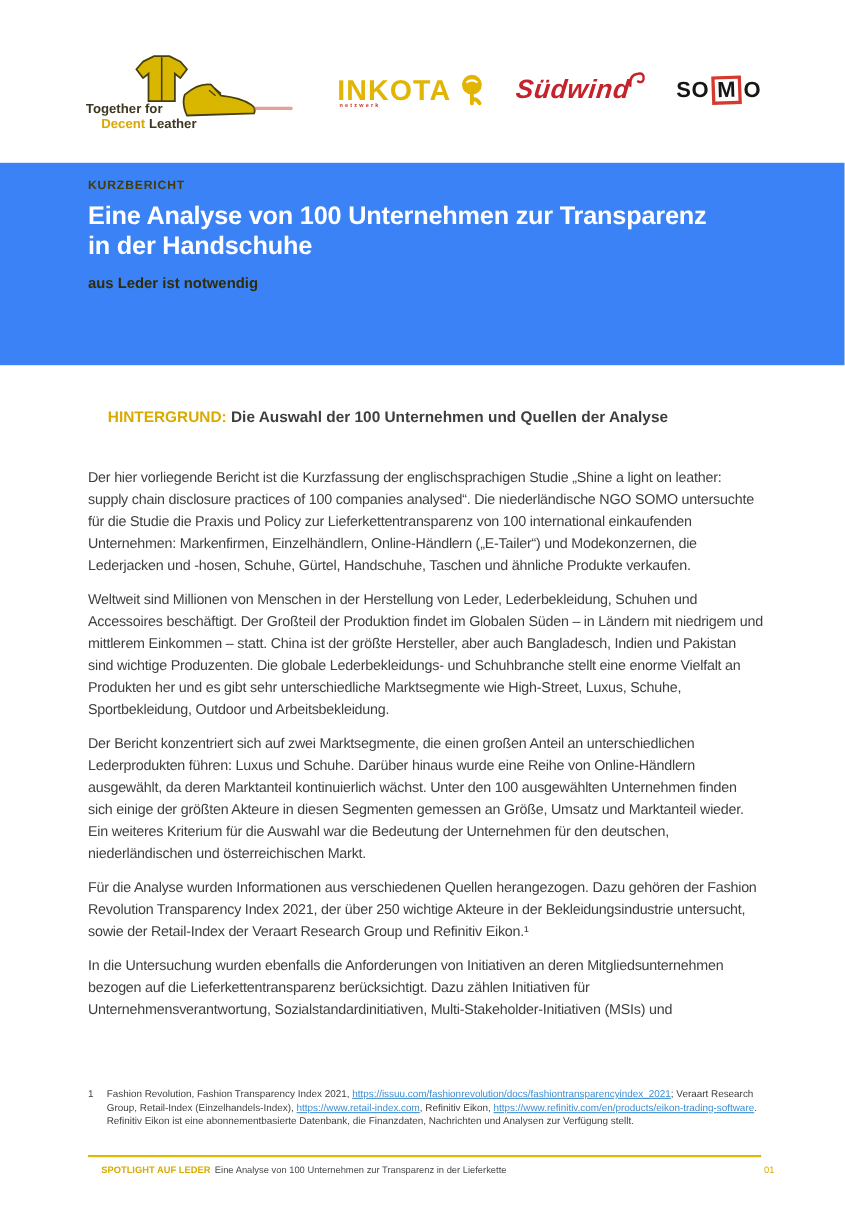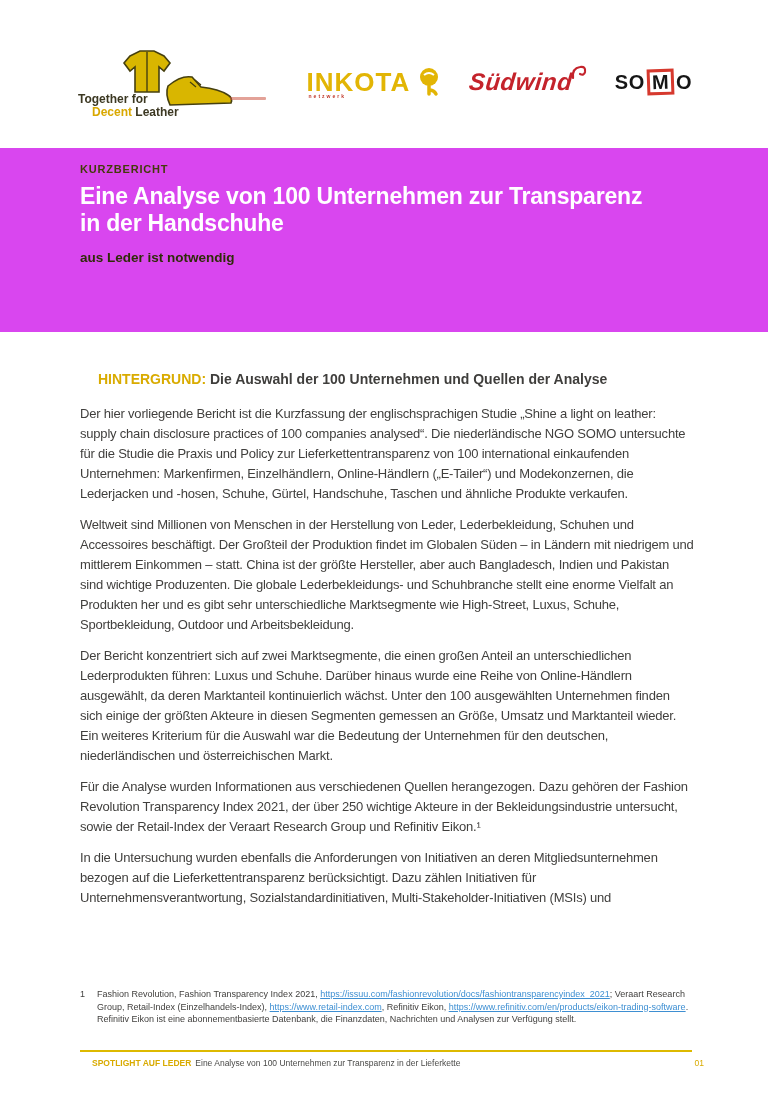--- a/index.html
+++ b/index.html
@@ -17,33 +17,33 @@
   .inkota-word{font-size:26px;font-weight:bold;color:#e2b505;letter-spacing:1px;line-height:1;}
   .inkota-sub{position:absolute;left:2px;top:26px;font-size:5px;color:#c0392b;letter-spacing:2px;font-weight:bold;}
   .inkota-icon{margin-left:6px;}
   .suedwind-word{font-size:24px;font-weight:bold;font-style:italic;color:#c4232b;
     letter-spacing:.5px;transform:skewX(-6deg);line-height:1;}
   .suedwind-curl{margin-left:-2px;margin-bottom:18px;}
   .logo-somo{font-size:20px;font-weight:bold;color:#161616;letter-spacing:.5px;line-height:1;}
   .somo-box{display:inline-block;border:3px solid #d6392e;padding:0 2px;margin:0 2px;transform:rotate(-2deg);}
 
   
-  .banner{position:absolute;top:148px;left:0;width:768px;height:184px;background:#d946ef;}
+  .banner{position:absolute;top:148px;left:0;width:768px;height:184px;background:#3b82f6;}
   .banner-inner{padding:15px 70px 0 80px;}
   .kicker{font-size:11px;font-weight:bold;color:#433b0a;letter-spacing:.8px;}
   .title{margin-top:8px;font-size:23px;line-height:27px;font-weight:bold;color:#ffffff;letter-spacing:-.2px;}
   .subtitle{margin-top:11px;font-size:13.5px;line-height:19px;font-weight:bold;color:#2f2c08;}
 
   
   .section-heading{position:absolute;top:371px;left:80px;width:612px;font-size:14px;font-weight:bold;padding-left:18px;}
   .section-label{color:#d9ab00;}
   .section-title{color:#3f3e3c;}
 
   
-  .body{position:absolute;top:404px;left:80px;width:614px;}
+  .body{position:absolute;top:424px;left:80px;width:614px;}
   .body p{margin:0 0 11px 0;font-size:13px;line-height:20px;letter-spacing:-.2px;color:#403f3d;}
 
   
   .footnote{position:absolute;top:988px;left:80px;width:614px;display:flex;gap:12px;
     font-size:9px;line-height:12.5px;color:#403f3d;}
   .fn-num{flex:0 0 auto;}
   .fn-text{flex:1;}
   .fn-link{color:#3e8fd2;text-decoration:underline;}
 
   

